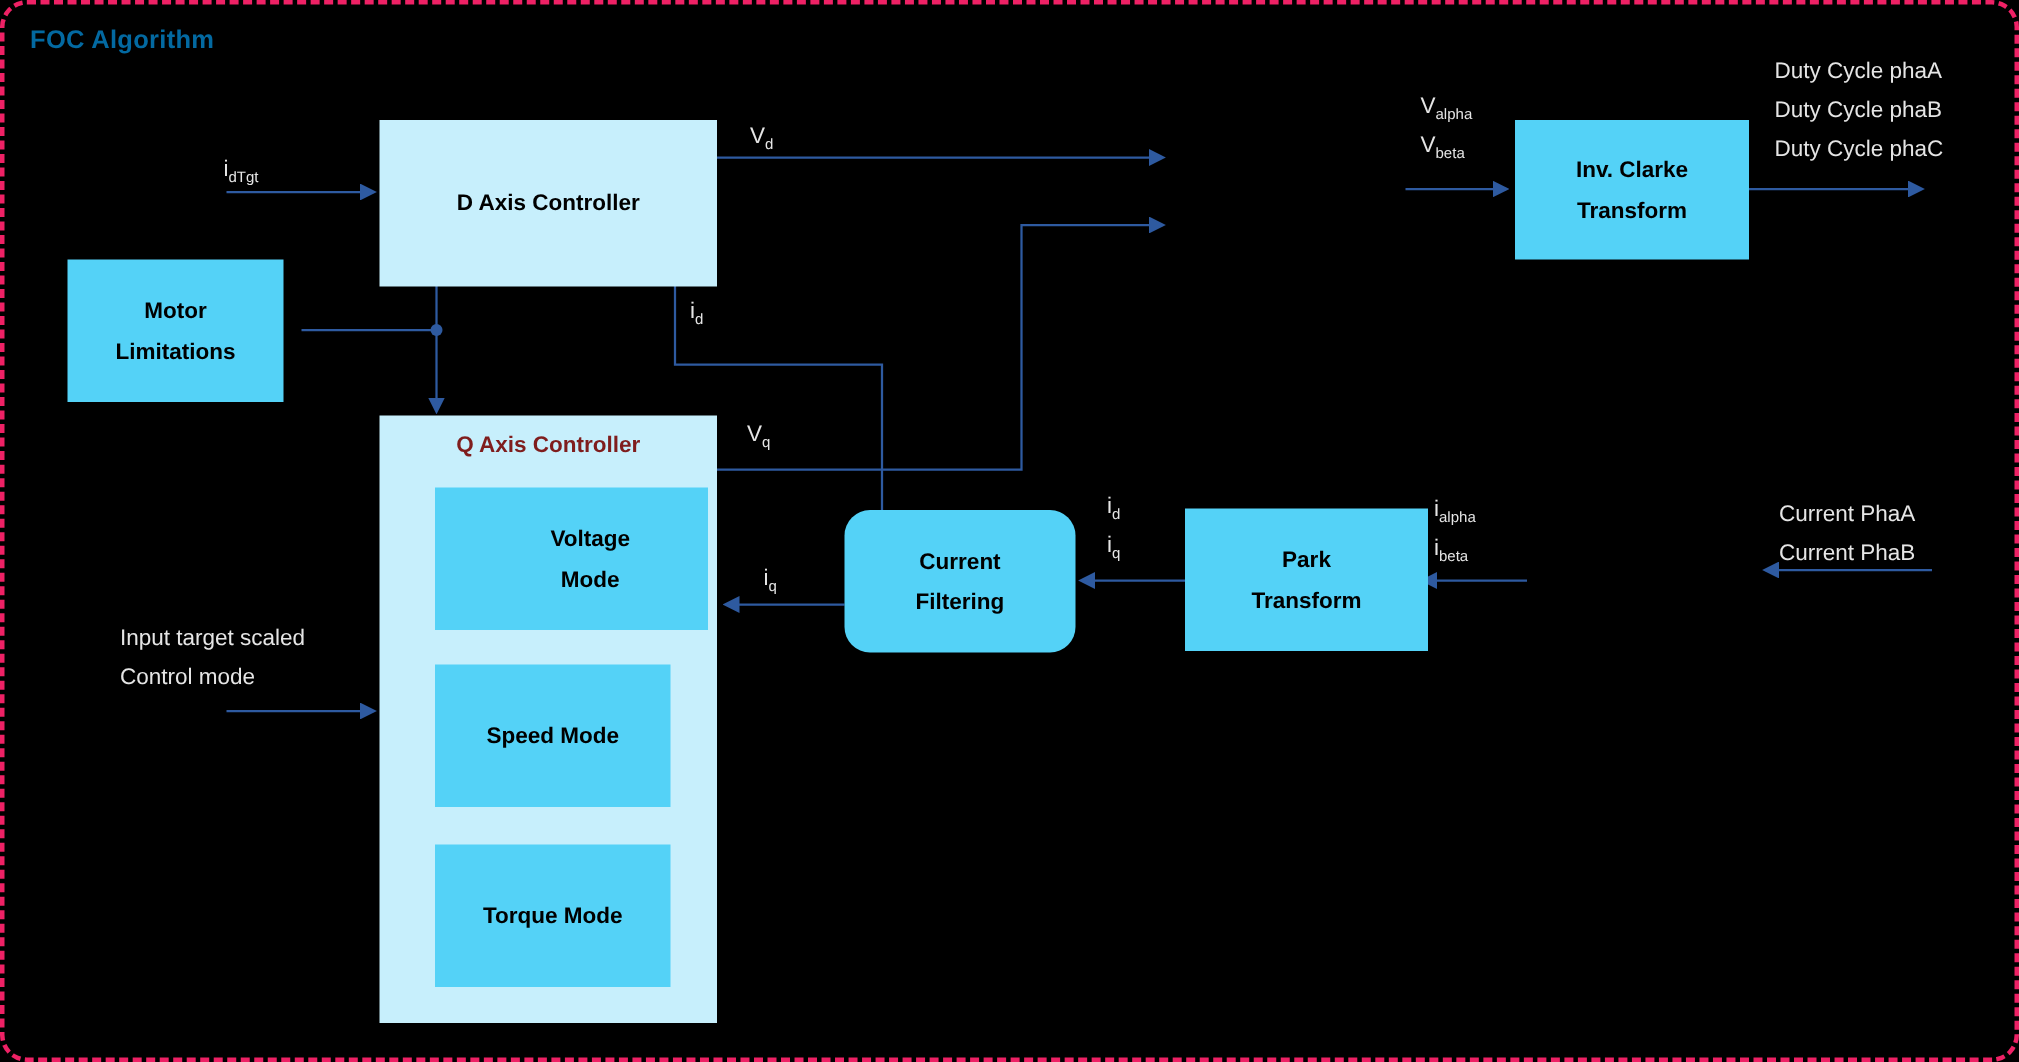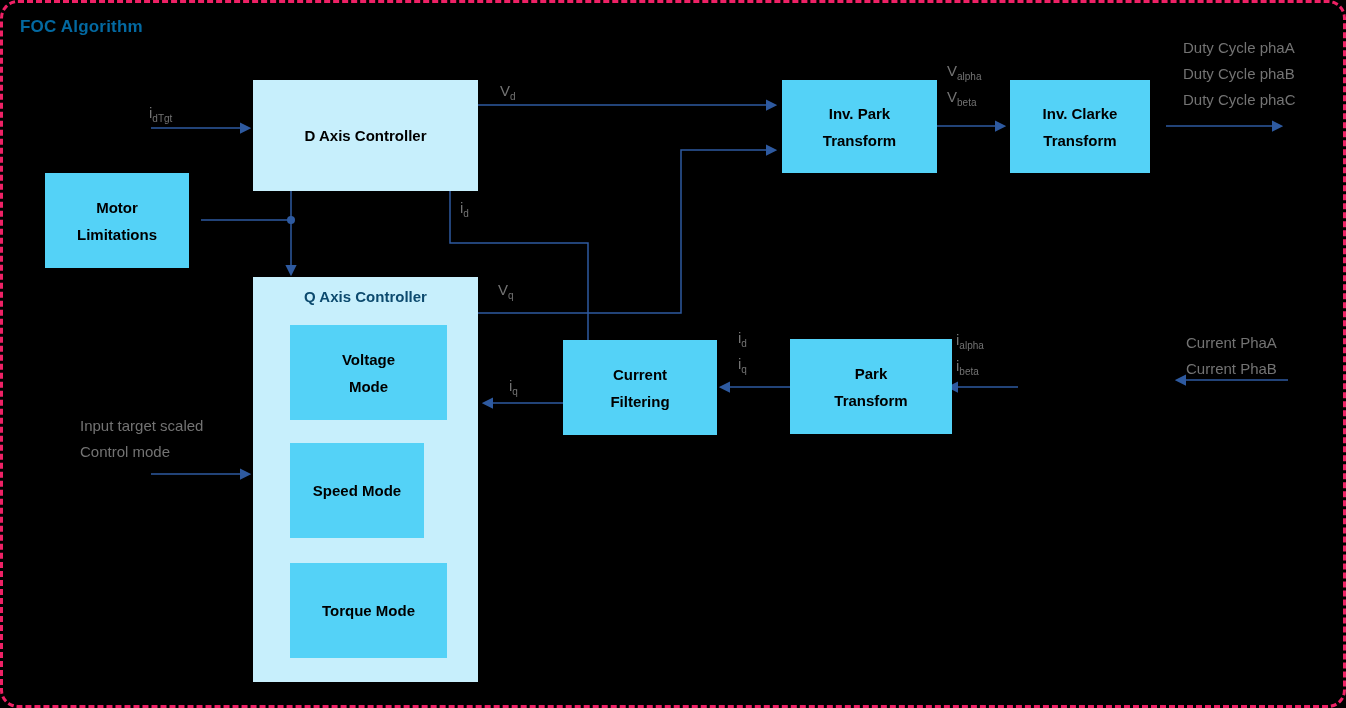--- a/index.html
+++ b/index.html
@@ -46,27 +46,27 @@
   .oneline .txt { white-space: nowrap; }
   .qbox {
     position: absolute;
     left: 250px; top: 274px;
     width: 225px; height: 405px;
     background: #C7EFFC;
   }
   .qtitle {
     margin-top: 11px;
     text-align: center;
-    color: #0c4a6e;
+    color: #7f1d1d;
     font-weight: bold;
     font-size: 15px;
   }
   .sig, .io {
     position: absolute;
-    color: #737373;
+    color: #e5e5e5;
     font-size: 15px;
     white-space: nowrap;
   }
   .sig sub { font-size: 10px; }
 </style>
 </head>
 <body>
 
 <div class="canvas">
 
@@ -98,40 +98,37 @@
   <div class="block light oneline" style="left:250px; top:77px; width:225px; height:111px;">
     <span class="txt">D Axis Controller</span>
   </div>
 
   <div class="block bright" style="left:42px; top:170px; width:144px; height:95px;">
     <span class="txt">Motor Limitations</span>
   </div>
 
   <div class="qbox">
     <div class="qtitle">Q Axis Controller</div>
-    <div class="block bright" style="left:37px; top:48px; width:157px; height:95px;">
+    <div class="block bright" style="left:37px; top:48px; width:157px; height:95px;padding-left:25px;">
       <span class="txt">Voltage Mode</span>
     </div>
-    <div class="block bright" style="left:37px; top:166px; width:134px; height:95px;">
+    <div class="block bright" style="left:37px; top:166px; width:157px; height:95px;">
       <span class="txt">Speed Mode</span>
     </div>
     <div class="block bright" style="left:37px; top:286px; width:157px; height:95px;">
       <span class="txt">Torque Mode</span>
     </div>
   </div>
 
-  <div class="block bright" style="left:779px; top:77px; width:155px; height:93px;">
-    <span class="txt">Inv. Park Transform</span>
-  </div>
 
-  <div class="block bright" style="left:1007px; top:77px; width:140px; height:93px;">
+  <div class="block bright" style="left:1007px; top:77px; width:156px; height:93px;">
     <span class="txt">Inv. Clarke Transform</span>
   </div>
 
-  <div class="block bright" style="left:560px; top:337px; width:154px; height:95px;">
+  <div class="block bright" style="left:560px; top:337px; width:154px; height:95px;border-radius:17px;">
     <span class="txt">Current Filtering</span>
   </div>
 
   <div class="block bright" style="left:787px; top:336px; width:162px; height:95px;">
     <span class="txt">Park Transform</span>
   </div>
 
 
   <div class="sig" style="left:146px; top:101px;">
     <span>i</span><sub>dTgt</sub>

